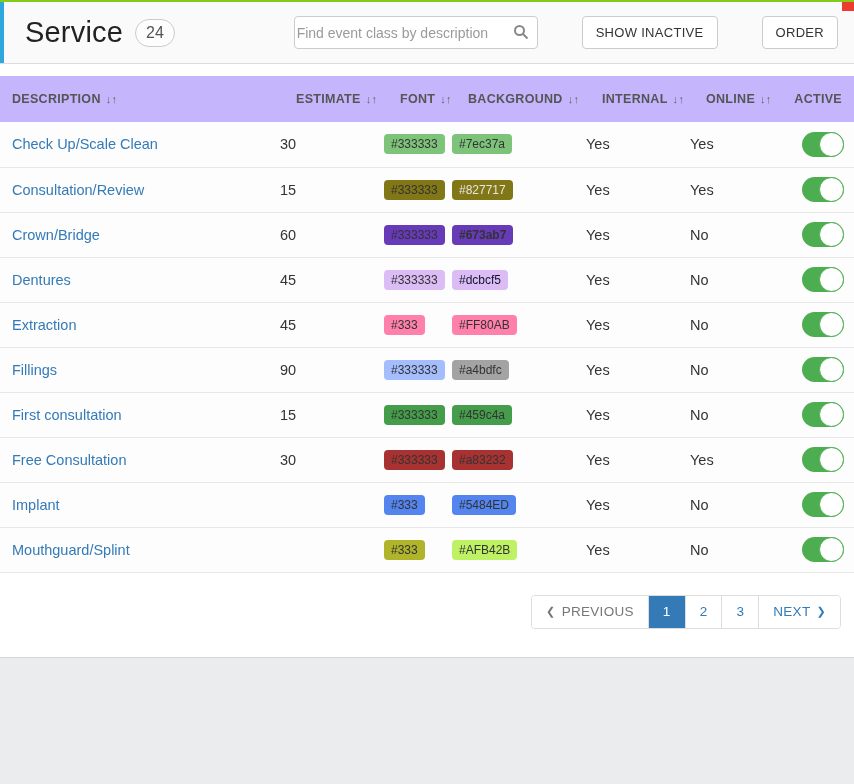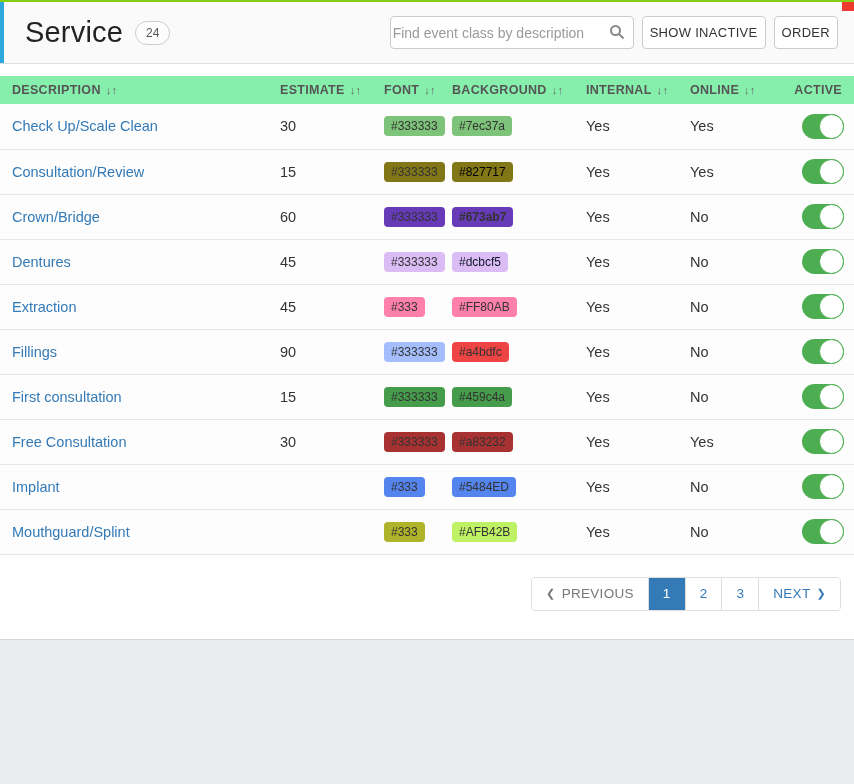--- a/index.html
+++ b/index.html
@@ -35,21 +35,21 @@
     width: 4px; background: #2ea8dc;
   }
   .page-title {
     font-size: 29px; font-weight: 400; color: #222;
     letter-spacing: 0.2px;
   }
   .count-badge {
     margin-left: 12px;
     border: 1px solid #ccc; border-radius: 999px;
     background: #fdfdfd;
-    color: #555; font-size: 12px;
+    color: #555; font-size: 16px;
     padding: 4px 10px;
     display: inline-block;
   }
   .toolbar { margin-left: auto; display: flex; align-items: center; gap: 8px; }
   .search-box {
     position: relative; width: 244px; height: 33px;
   }
   .search-box input {
     width: 100%; height: 100%;
     border: 1px solid #ccc; border-radius: 4px;
@@ -61,33 +61,34 @@
   .search-box input::placeholder { color: #9a9a9a; }
   .search-icon {
     position: absolute; right: 9px; top: 8px;
     width: 16px; height: 16px; color: #888;
   }
   .btn {
     height: 33px;
     border: 1px solid #ccc; border-radius: 4px;
     background: #fff; color: #333;
     font-size: 13px; letter-spacing: 0.3px;
-    padding: 0 7px;
+    padding: 0 13px;
     font-family: "Liberation Sans", sans-serif;
     cursor: pointer;
     white-space: nowrap;
+    margin-left: 36px;
   }
   
   .table-wrap { margin-top: 12px; }
   table { width: 854px; border-collapse: collapse; table-layout: fixed; }
   thead th {
-    background: #86efac;
+    background: #c4b5fd;
     color: #555; font-size: 12.5px; font-weight: bold;
     text-align: left; letter-spacing: 0.3px;
-    height: 28px; padding: 0;
+    height: 28px; padding: 16px;
     white-space: nowrap;
   }
   th, td { padding: 0; }
   .col-description { width: 280px; }
   .col-estimate { width: 104px; }
   .col-font { width: 68px; }
   .col-background { width: 134px; }
   .col-internal { width: 104px; }
   .col-online { width: 86px; }
   .col-active { width: 78px; }
@@ -204,21 +205,21 @@
     <td><span class="color-badge" style="background: rgb(126, 195, 122); color: rgb(51, 51, 51);">#7ec37a</span></td>
     <td><span>Yes</span></td>
     <td><span>Yes</span></td>
     <td><span class="toggle"><span class="knob"></span></span></td>
   </tr>
 
   <tr>
     <td><a class="service-link">Consultation/Review</a></td>
     <td><span>15</span></td>
     <td><span class="color-badge" style="background: rgb(130, 119, 23); color: rgb(51, 51, 51);">#333333</span></td>
-    <td><span class="color-badge" style="background: rgb(130, 119, 23); color: #000000;">#827717</span></td>
+    <td><span class="color-badge" style="background: rgb(130, 119, 23); color: #e5e5e5;">#827717</span></td>
     <td><span>Yes</span></td>
     <td><span>Yes</span></td>
     <td><span class="toggle"><span class="knob"></span></span></td>
   </tr>
 
   <tr>
     <td><a class="service-link">Crown/Bridge</a></td>
     <td><span>60</span></td>
     <td><span class="color-badge" style="background: rgb(103, 58, 183); color: rgb(51, 51, 51);">#333333</span></td>
     <td><span class="color-badge" style="background: rgb(103, 58, 183); color: rgb(51, 51, 51); font-weight: bold;">#673ab7</span></td>
@@ -244,21 +245,21 @@
     <td><span class="color-badge" style="background: rgb(255, 128, 171); color: rgb(51, 51, 51);">#FF80AB</span></td>
     <td><span>Yes</span></td>
     <td><span>No</span></td>
     <td><span class="toggle"><span class="knob"></span></span></td>
   </tr>
 
   <tr>
     <td><a class="service-link">Fillings</a></td>
     <td><span>90</span></td>
     <td><span class="color-badge" style="background: rgb(164, 189, 252); color: rgb(51, 51, 51);">#333333</span></td>
-    <td><span class="color-badge" style="background: #ef4444; color: rgb(51, 51, 51);">#a4bdfc</span></td>
+    <td><span class="color-badge" style="background: #a3a3a3; color: rgb(51, 51, 51);">#a4bdfc</span></td>
     <td><span>Yes</span></td>
     <td><span>No</span></td>
     <td><span class="toggle"><span class="knob"></span></span></td>
   </tr>
 
   <tr>
     <td><a class="service-link">First consultation</a></td>
     <td><span>15</span></td>
     <td><span class="color-badge" style="background: rgb(69, 156, 74); color: rgb(51, 51, 51);">#333333</span></td>
     <td><span class="color-badge" style="background: rgb(69, 156, 74); color: rgb(51, 51, 51);">#459c4a</span></td>

